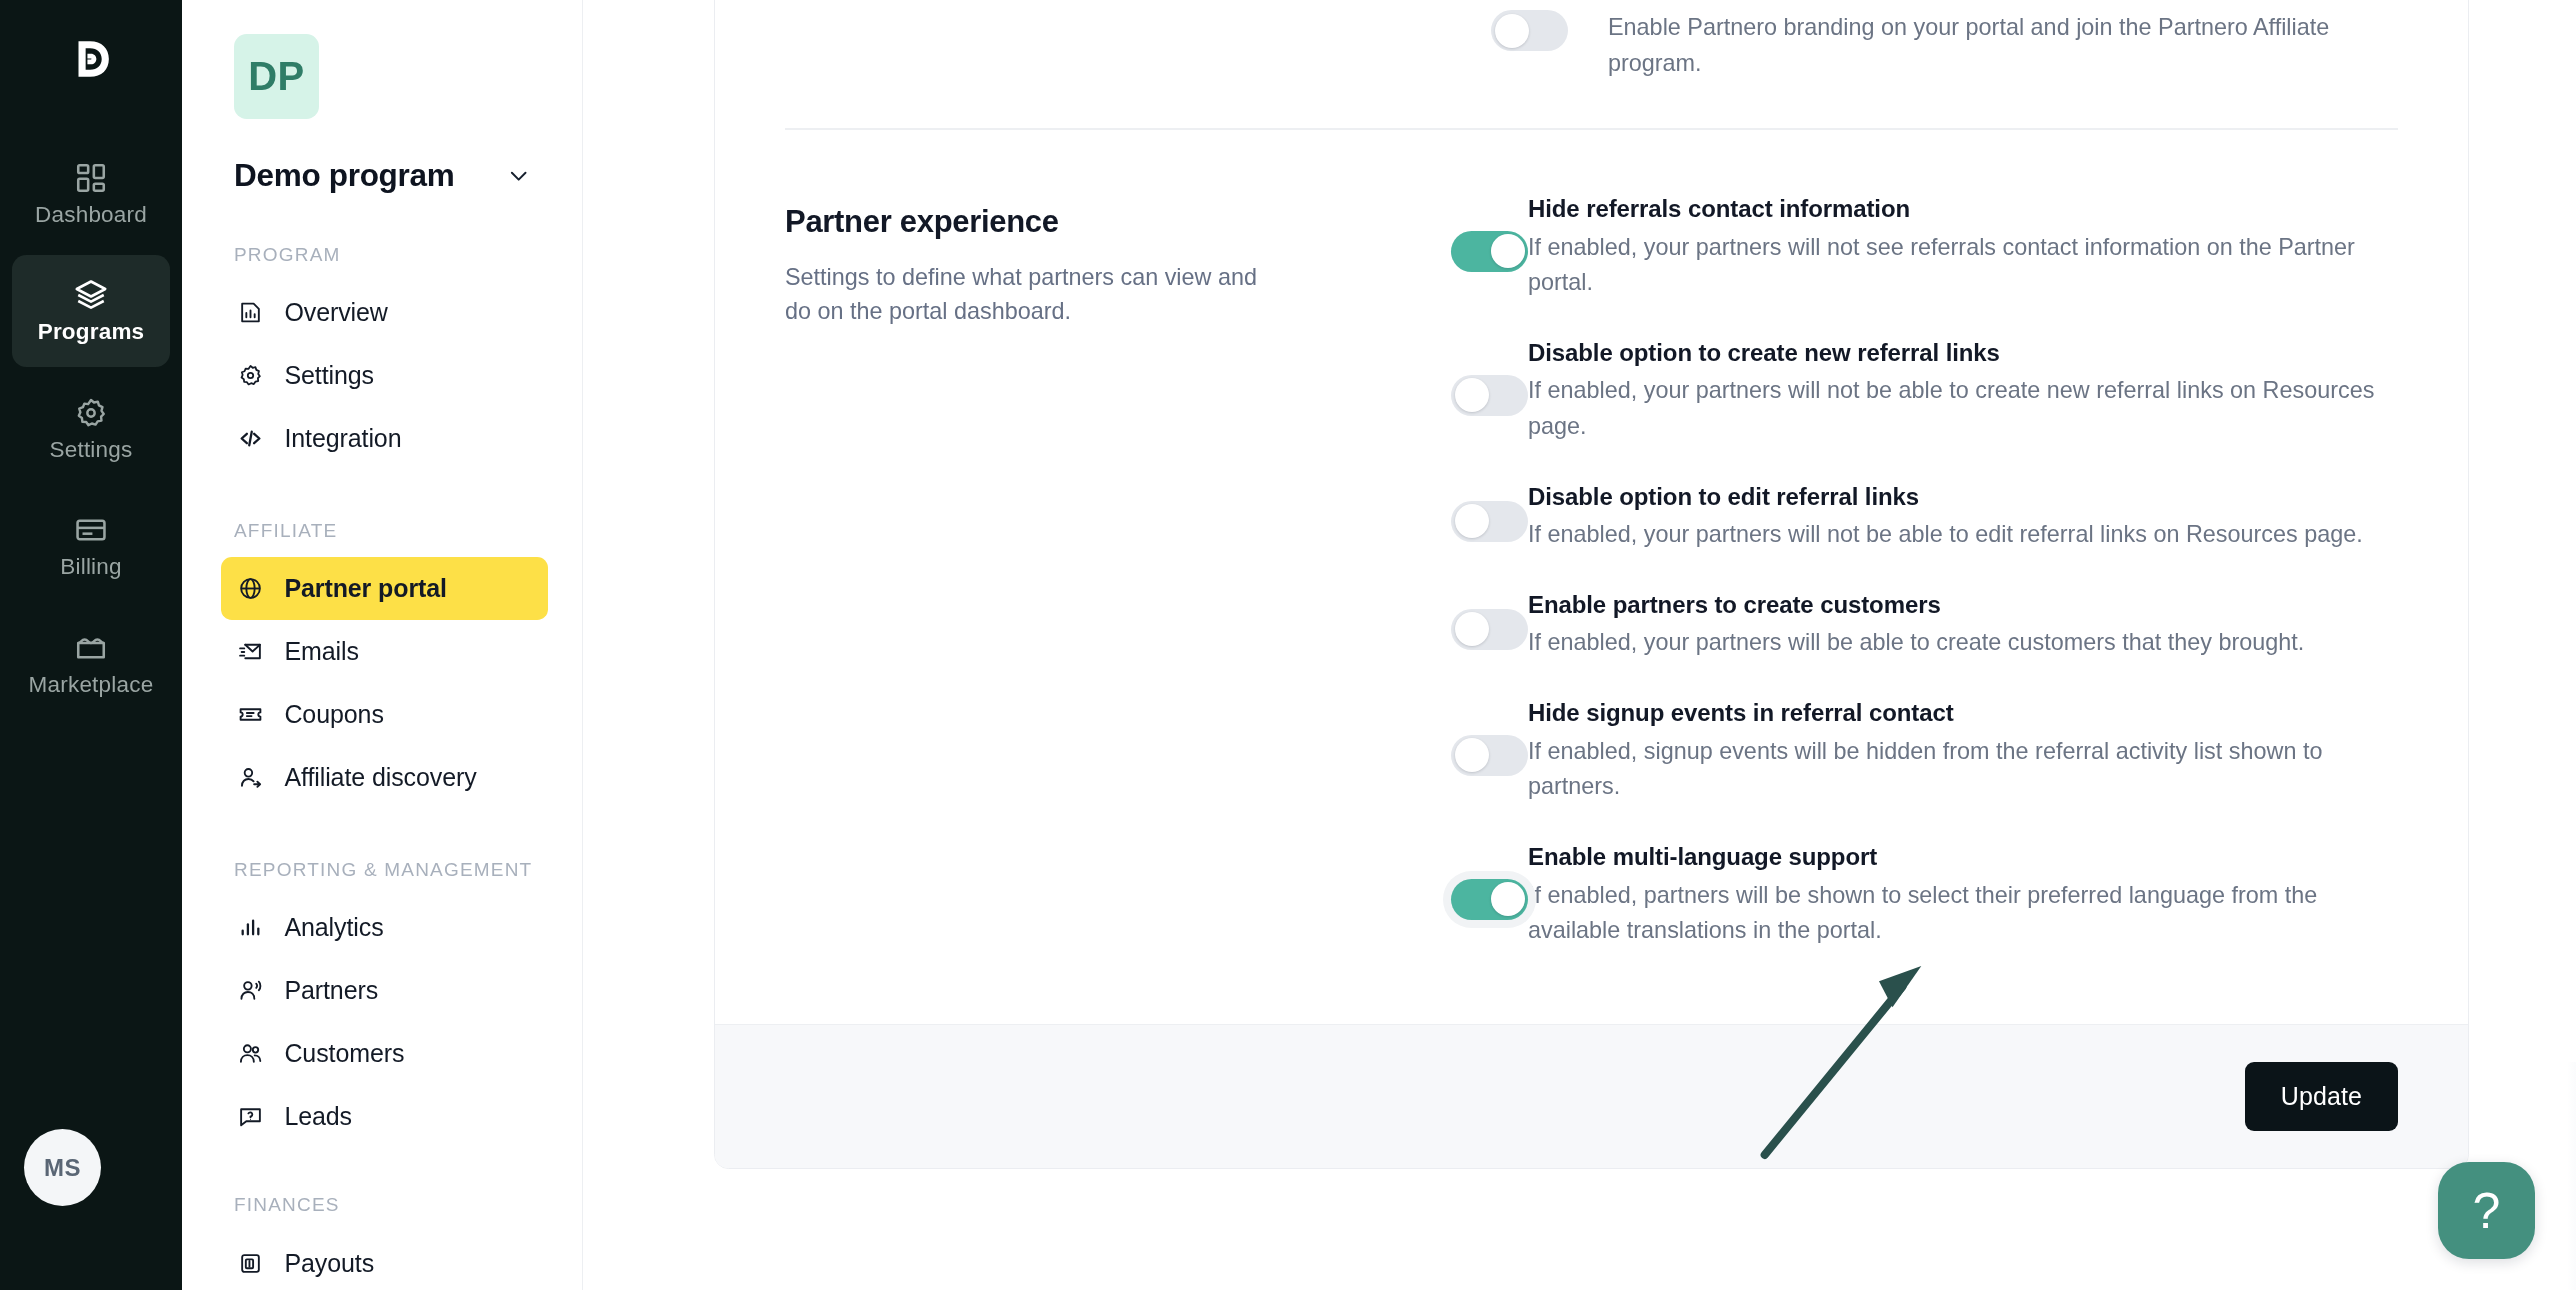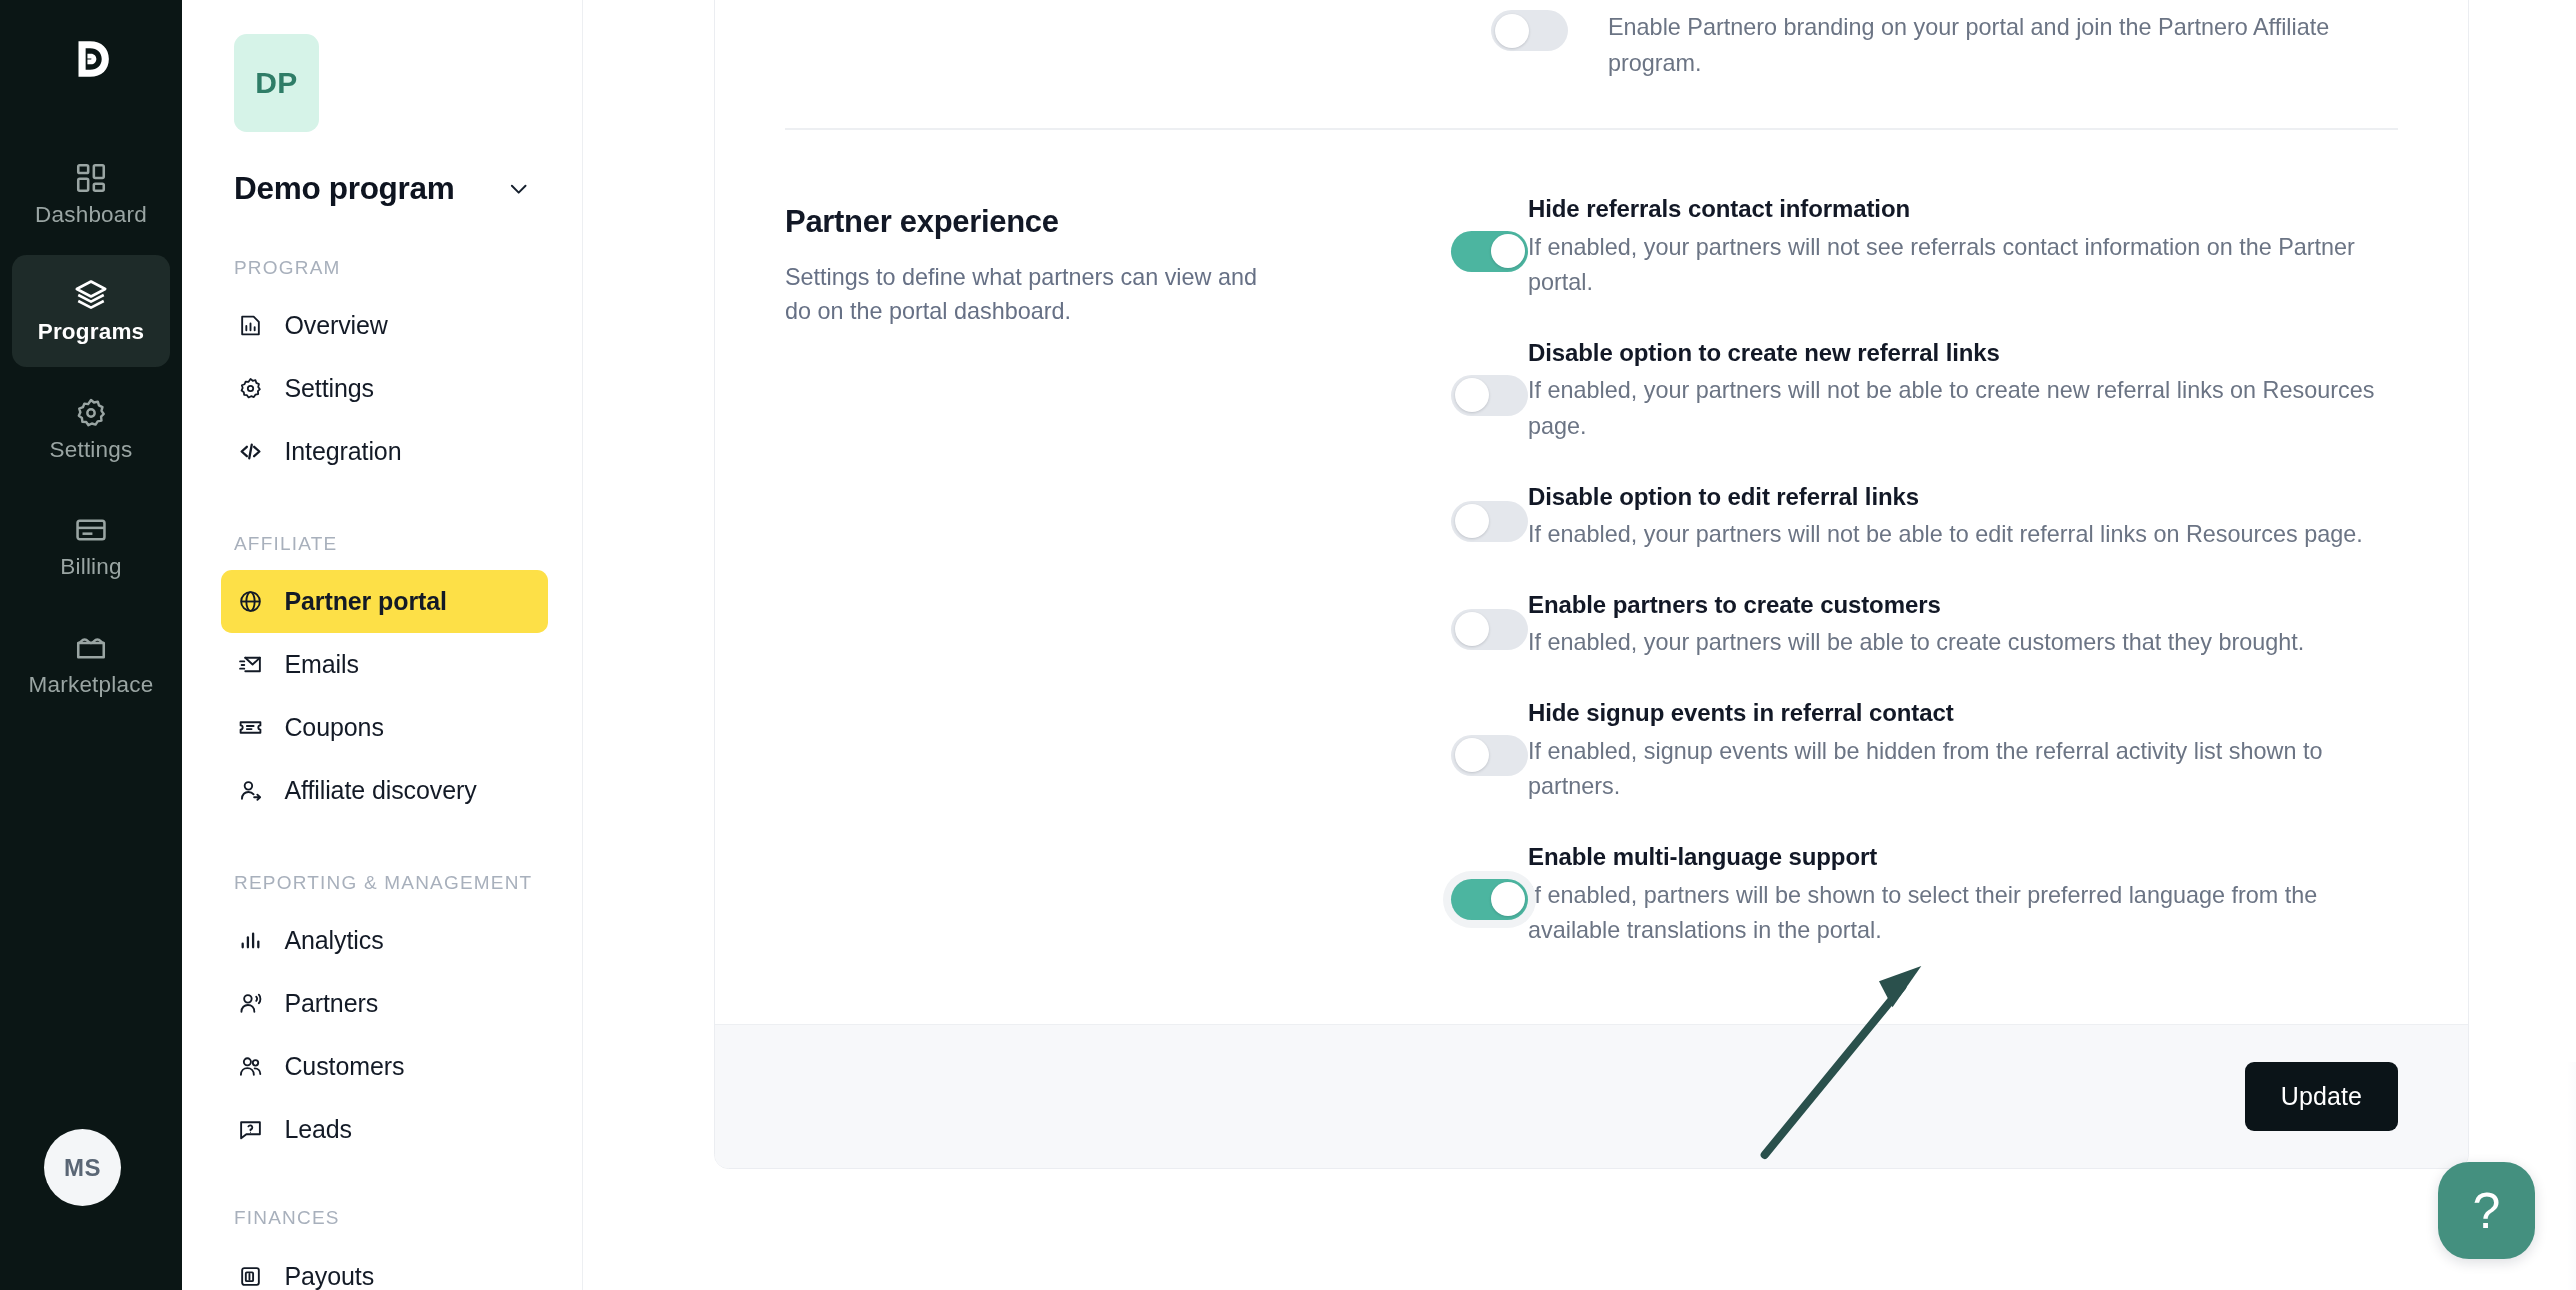--- a/index.html
+++ b/index.html
@@ -25,42 +25,42 @@
   .rail-item {
     width: 158px; height: 112px;
     display: flex; flex-direction: column; align-items: center; justify-content: center;
     border-radius: 14.4px; gap: 6px; cursor: pointer;
   }
   .rail-item.active { background: #1E2B29; }
   .rail-item .ri-ico { width: 36px; height: 36px; display:flex; align-items:center; justify-content:center; }
   .rail-item .ri-lbl { font-size: 22.5px; color: #9AA5A3; letter-spacing: 0.2px; }
   .rail-item.active .ri-lbl { color: #FFFFFF; font-weight: 600; }
   .rail-avatar {
-    position: absolute; left: 44px; bottom: 85px;
+    position: absolute; left: 24px; bottom: 85px;
     width: 77px; height: 77px; border-radius: 50%;
     background: #F4F6F8; color: #5A6675;
     display: flex; align-items: center; justify-content: center;
     font-size: 24px; font-weight: 600; letter-spacing: 0.5px;
     cursor: pointer;
   }
 
   
   .sidebar {
     width: 401px; height: 1291px; flex: 0 0 401px;
     background: #FFFFFF;
     border-right: 1.8px solid #EDEFF2;
     padding: 34px 34px 0 52px;
     position: relative;
     overflow: hidden;
   }
   .prog-badge {
-    width: 85px; height: 98px; border-radius: 12.6px;
+    width: 85px; height: 85px; border-radius: 12.6px;
     background: #D6F3E8; color: #2F7D67;
     display: flex; align-items: center; justify-content: center;
-    font-size: 30px; font-weight: 700; letter-spacing: 0.5px;
+    font-size: 40px; font-weight: 700; letter-spacing: 0.5px;
   }
   .prog-row {
     margin-top: 38px; display: flex; align-items: center; justify-content: space-between;
     padding-right: 18px; cursor: pointer;
   }
   .prog-name { font-size: 31.5px; font-weight: 700; color: #0E1420; letter-spacing: -0.3px; }
   .chev { width: 23.4px; height: 23.4px; }
   .nav-section { margin-top: 47px; }
   .nav-section.tight { margin-top: 43px; }
   .nav-head {

